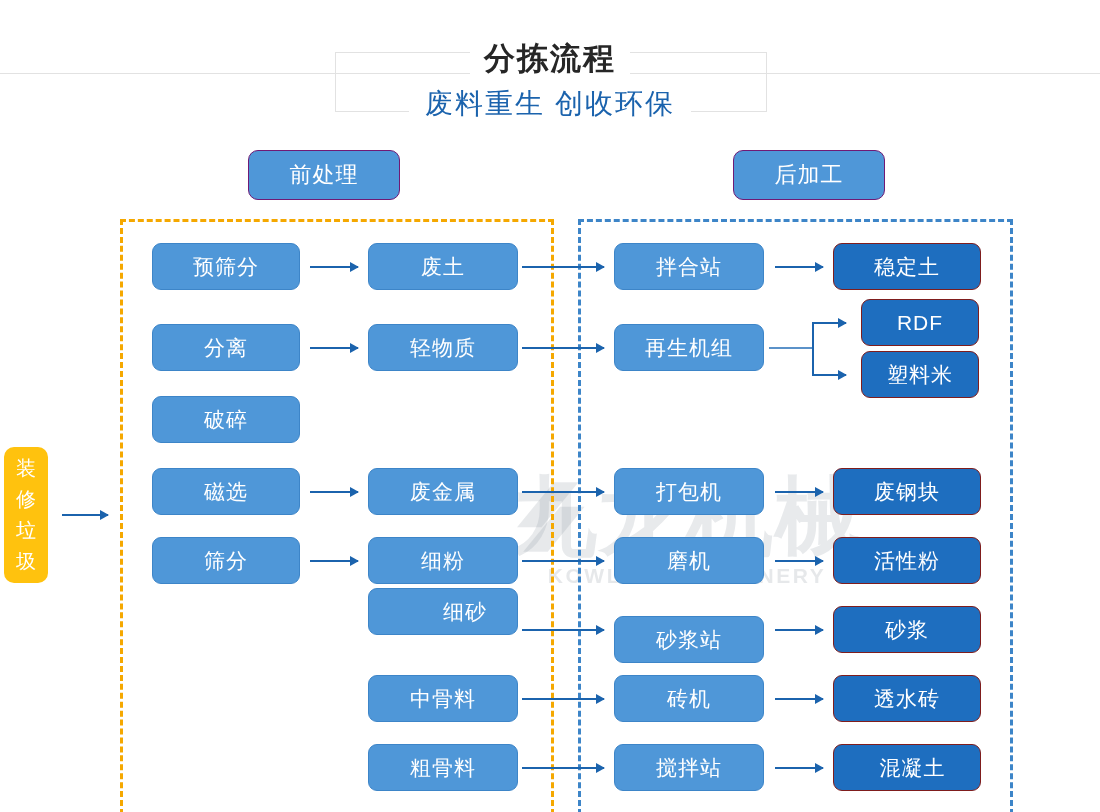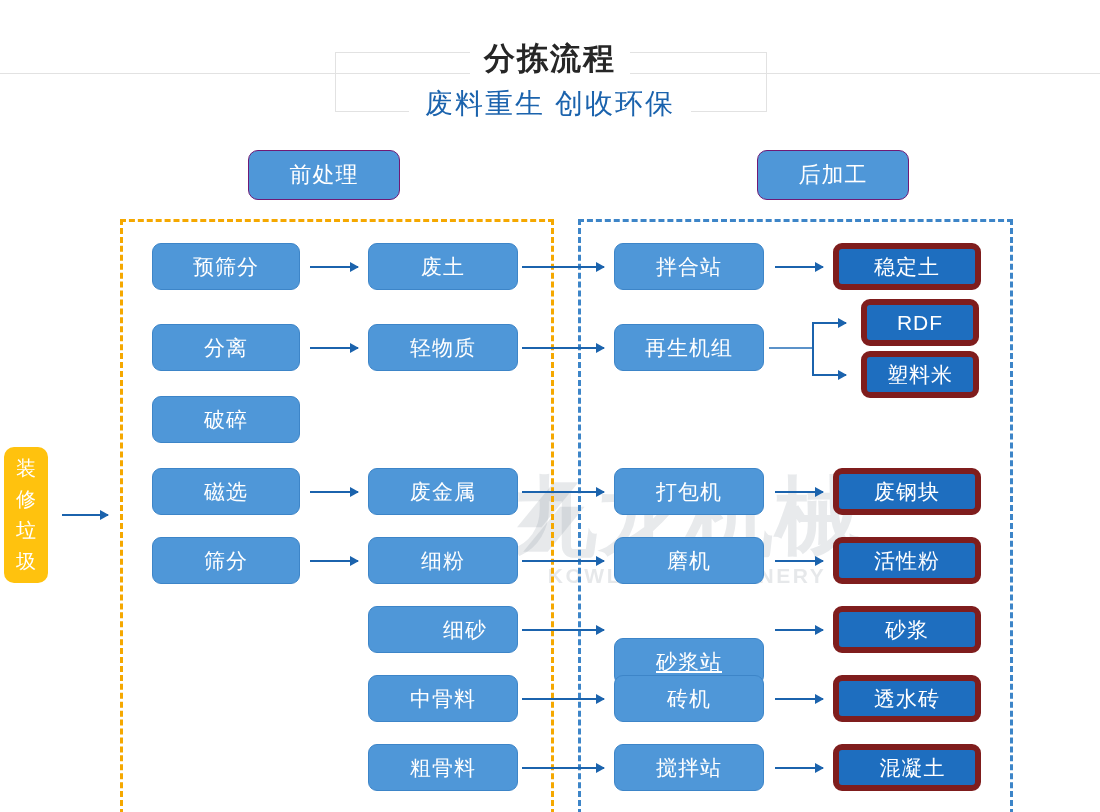--- a/index.html
+++ b/index.html
@@ -52,42 +52,42 @@
 
   
   .section-tag{
     position:absolute;height:48px;border-radius:10px;
     background:#4f97d8;border:1px solid #701a75;
     color:#ffffff;font-size:22px;
     display:flex;align-items:center;justify-content:center;
     letter-spacing:1px;
   }
   #tag-pre{left:248px;top:150px;width:150px;}
-  #tag-post{left:733px;top:150px;width:150px;margin-left:24px;}
+  #tag-post{left:733px;top:150px;width:150px;}
 
   
   #input-waste{
     position:absolute;left:4px;top:447px;width:44px;height:136px;
     border-radius:10px;background:#ffc20e;
     color:#ffffff;font-size:20px;line-height:31px;
     display:flex;align-items:center;justify-content:center;
     text-align:center;letter-spacing:0px;
     writing-mode:horizontal-tb;
   }
   #input-waste .vtext{width:22px;word-break:break-all;}
 
   
   .node{
     position:absolute;height:47px;border-radius:9px;
     display:flex;align-items:center;justify-content:center;
     color:#ffffff;font-size:21px;letter-spacing:1px;
     box-sizing:border-box;
   }
   .node.light{background:#4f97d8;border:1px solid #3d85c8;}
-  .node.dark{background:#1e6ebf;border:6px solid #7f1d1d;}
+  .node.dark{background:#1e6ebf;border:1px solid #7f1d1d;}
 
   .col-a{left:152px;width:148px;}
   .col-b{left:368px;width:150px;font-family:Liberation Serif, serif;}
   .col-c{left:614px;width:150px;}
   .col-d{left:833px;width:148px;}
 
   
   .arrow{position:absolute;height:2px;background:#1b63ad;}
   .arrow::after{
     content:"";position:absolute;right:-1px;top:-4px;
@@ -163,21 +163,21 @@
 </div>
 <div class="node light col-b" style="top:324px;">
   <span>轻物质</span>
 </div>
 <div class="node light col-b" style="top:468px;">
   <span>废金属</span>
 </div>
 <div class="node light col-b" style="top:537px;">
   <span>细粉</span>
 </div>
-<div class="node light col-b" style="top:606px;padding-left:44px;">
+<div class="node light col-b" style="top:588px;padding-left:44px;">
   <span>细砂</span>
 </div>
 <div class="node light col-b" style="top:675px;">
   <span>中骨料</span>
 </div>
 <div class="node light col-b" style="top:744px;">
   <span>粗骨料</span>
 </div>
 
 <div class="arrow" style="left:522px;top:266px;width:82px;"></div>
@@ -193,21 +193,21 @@
 </div>
 <div class="node light col-c" style="top:324px;">
   <span>再生机组</span>
 </div>
 <div class="node light col-c" style="top:468px;">
   <span>打包机</span>
 </div>
 <div class="node light col-c" style="top:537px;">
   <span>磨机</span>
 </div>
-<div class="node light col-c" style="top:638px;text-decoration:underline;">
+<div class="node light col-c" style="top:616px;">
   <span>砂浆站</span>
 </div>
 <div class="node light col-c" style="top:675px;">
   <span>砖机</span>
 </div>
 <div class="node light col-c" style="top:744px;">
   <span>搅拌站</span>
 </div>
 
 <div class="arrow" style="left:775px;top:266px;width:48px;"></div>

